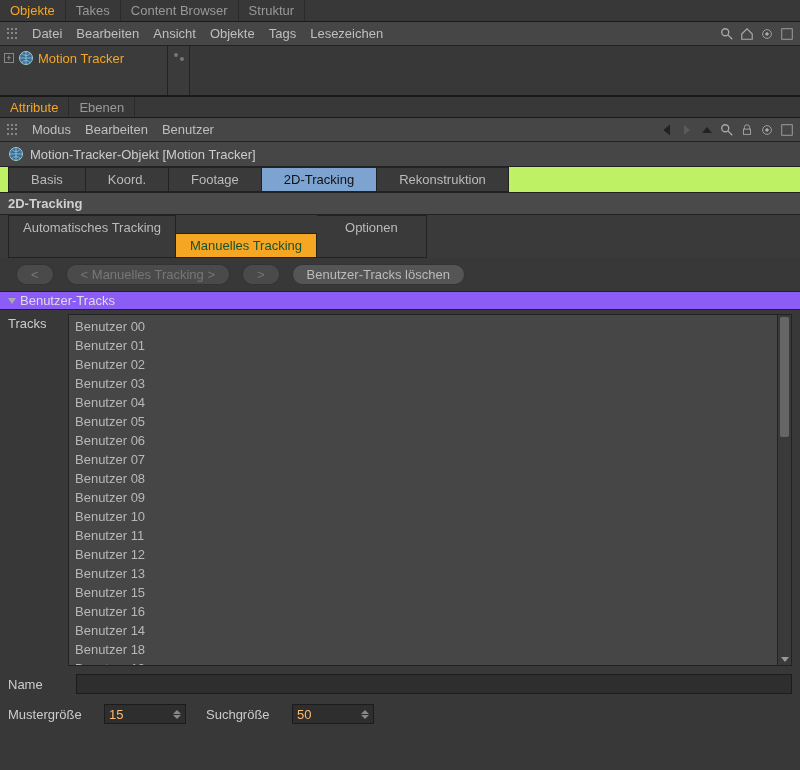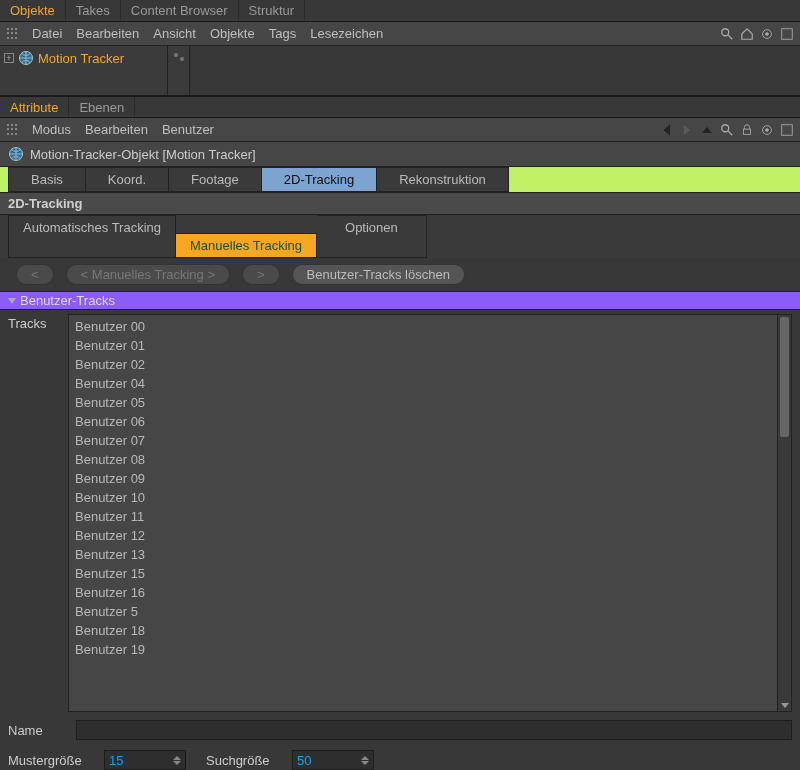--- a/index.html
+++ b/index.html
@@ -56,35 +56,35 @@
   .pill { background:#555; color:#bbb; border-radius:12px; padding:2px 14px; cursor:pointer; border:1px solid #333; }
   .pill.disabled { color:#777; background:#4a4a4a; cursor:default; }
 
   
   .group-head { display:flex; align-items:center; gap:4px; padding:1px 8px; background:#8b5cf6; font-weight:normal; color:#ddd; border-top:1px solid #222; border-bottom:1px solid #222; }
   .disclosure { width:0;height:0;border-left:4px solid transparent;border-right:4px solid transparent;border-top:6px solid #aaa; }
 
   
   .tracks-area { display:flex; padding:4px 8px 0 8px; }
   .tracks-label { width:60px; padding-top:2px; color:#ccc; }
-  .tracks-list { flex:1; background:#464646; border:1px solid #222; height:398px; overflow:hidden; position:relative; }
+  .tracks-list { flex:1; background:#464646; border:1px solid #222; height:352px; overflow:hidden; position:relative; }
   .tracks-inner { padding:2px 6px; }
   .track-item { color:#b8b8b8; padding:2px 0; cursor:pointer; }
   .scrollbar { position:absolute; right:0; top:0; bottom:0; width:14px; background:#3a3a3a; border-left:1px solid #222; }
   .thumb { position:absolute; left:2px; right:2px; top:2px; height:120px; background:#666; border-radius:2px; cursor:pointer; }
   .scroll-arrow { position:absolute; left:0; right:0; height:12px; background:#3a3a3a; display:flex; align-items:center; justify-content:center; color:#888; cursor:pointer; }
   .scroll-arrow.up{ top:0;} .scroll-arrow.down{ bottom:0;}
   .sa-tri-up { width:0;height:0;border-left:4px solid transparent;border-right:4px solid transparent;border-bottom:5px solid #999; }
   .sa-tri-down { width:0;height:0;border-left:4px solid transparent;border-right:4px solid transparent;border-top:5px solid #999; }
 
   
   .field-row { display:flex; align-items:center; gap:10px; padding:8px 8px 2px 8px; }
   .lbl { color:#ccc; min-width:58px; }
   .textinput { flex:1; background:#2e2e2e; border:1px solid #1c1c1c; height:20px; padding:2px 4px; color:#ddd; }
-  .numfield { display:flex; align-items:center; background:#2e2e2e; border:1px solid #1c1c1c; height:20px; width:82px; padding:0 4px; color:#0ea5e9; position:relative; }
+  .numfield { display:flex; align-items:center; background:#2e2e2e; border:1px solid #1c1c1c; height:20px; width:82px; padding:0 4px; color:#fdba74; position:relative; }
   .spinner { display:flex; flex-direction:column; margin-left:auto; gap:1px; }
   .spin { width:0;height:0;border-left:4px solid transparent;border-right:4px solid transparent; cursor:pointer; }
   .spin.up{border-bottom:4px solid #888;} .spin.down{border-top:4px solid #888;}
 
   .arrow-nav { width:14px;height:14px; cursor:pointer;}
 </style>
 </head>
 <body>
 
 <div class="panel-tabs">
@@ -234,33 +234,34 @@
   <span>Benutzer-Tracks</span>
 </div>
 
 <div class="tracks-area">
   <div class="tracks-label">Tracks</div>
   <div class="tracks-list">
     <div class="tracks-inner" id="tracks-inner">
         <div class="track-item">Benutzer 00</div>
         <div class="track-item">Benutzer 01</div>
         <div class="track-item">Benutzer 02</div>
+        <div class="track-item">Benutzer 03</div>
         <div class="track-item">Benutzer 04</div>
         <div class="track-item">Benutzer 05</div>
         <div class="track-item">Benutzer 06</div>
         <div class="track-item">Benutzer 07</div>
         <div class="track-item">Benutzer 08</div>
         <div class="track-item">Benutzer 09</div>
         <div class="track-item">Benutzer 10</div>
         <div class="track-item">Benutzer 11</div>
         <div class="track-item">Benutzer 12</div>
         <div class="track-item">Benutzer 13</div>
         <div class="track-item">Benutzer 15</div>
         <div class="track-item">Benutzer 16</div>
-        <div class="track-item">Benutzer 5</div>
+        <div class="track-item">Benutzer 14</div>
         <div class="track-item">Benutzer 18</div>
         <div class="track-item">Benutzer 19</div>
       </div>
     <div class="scrollbar">
       <div class="scroll-arrow up">
           <div class="sa-tri-up"></div>
         </div>
       <div class="thumb"></div>
       <div class="scroll-arrow down">
           <div class="sa-tri-down"></div>

